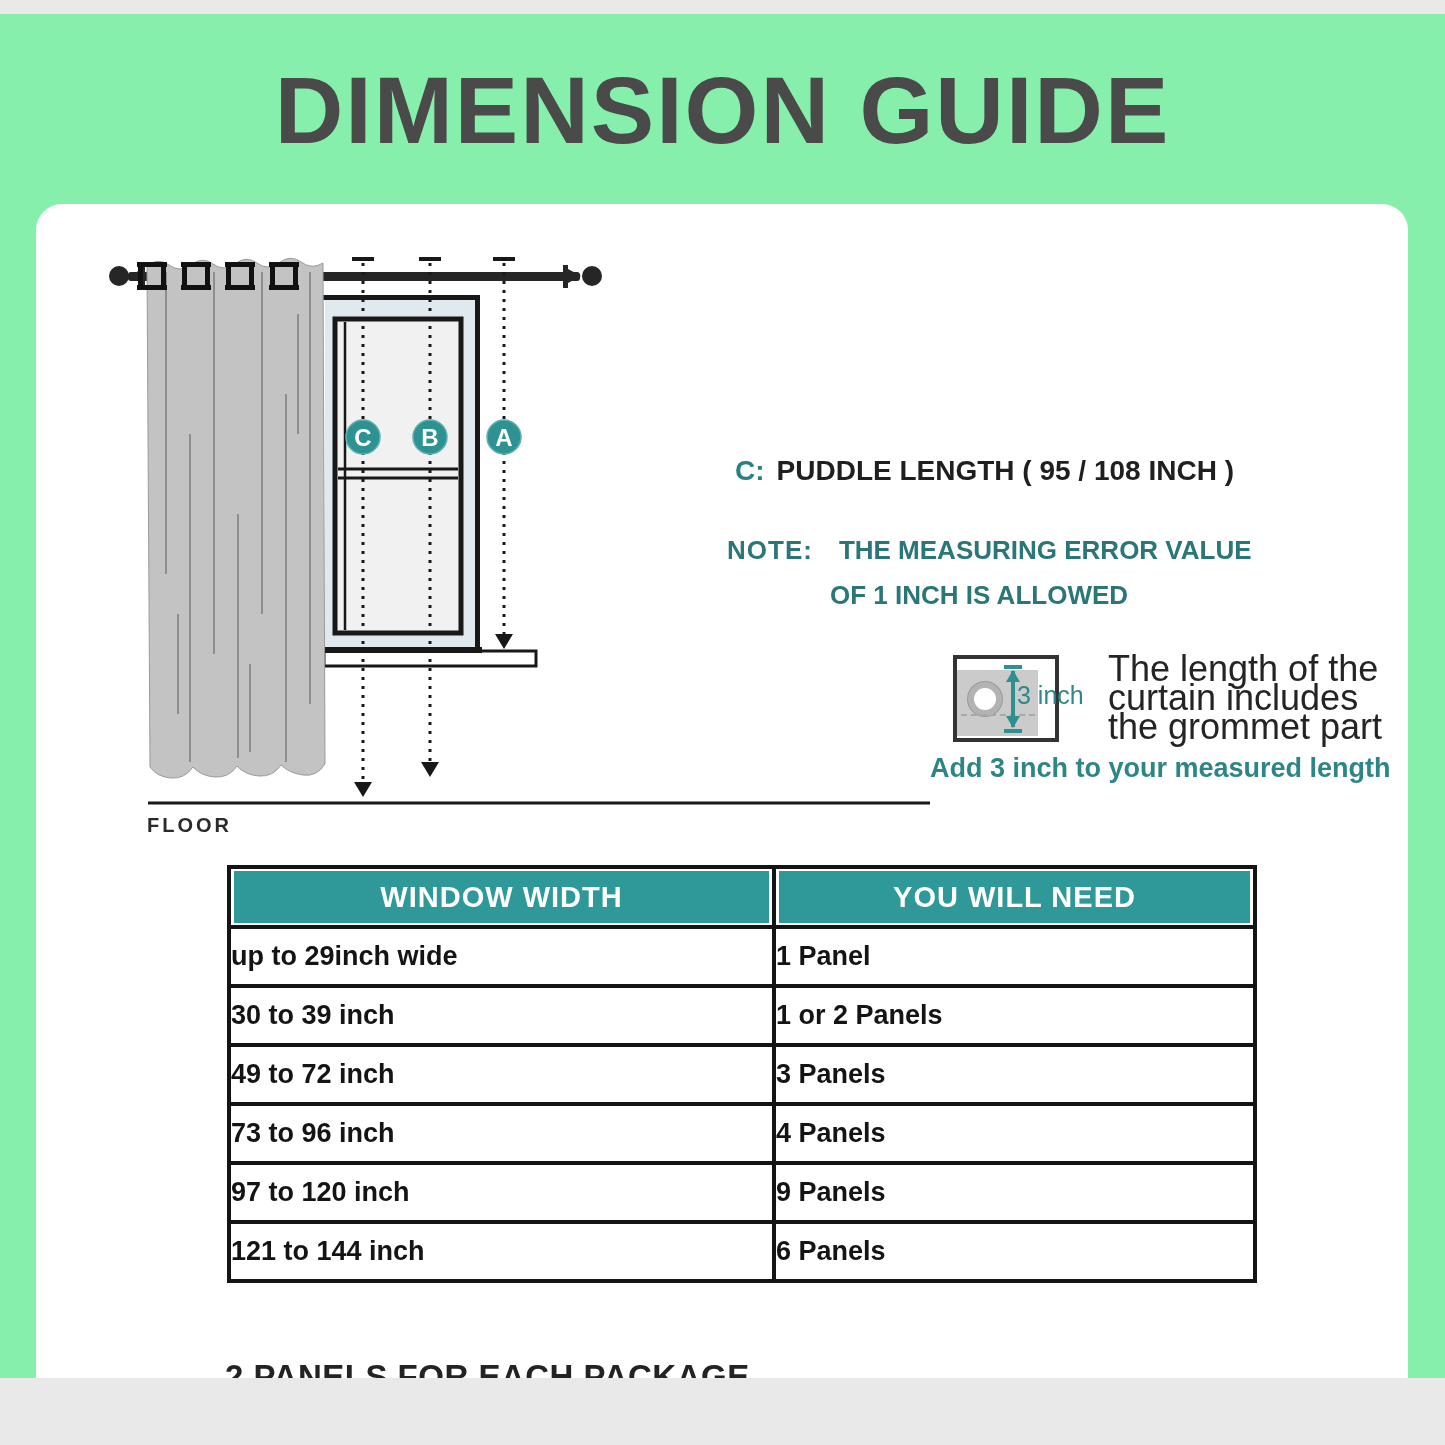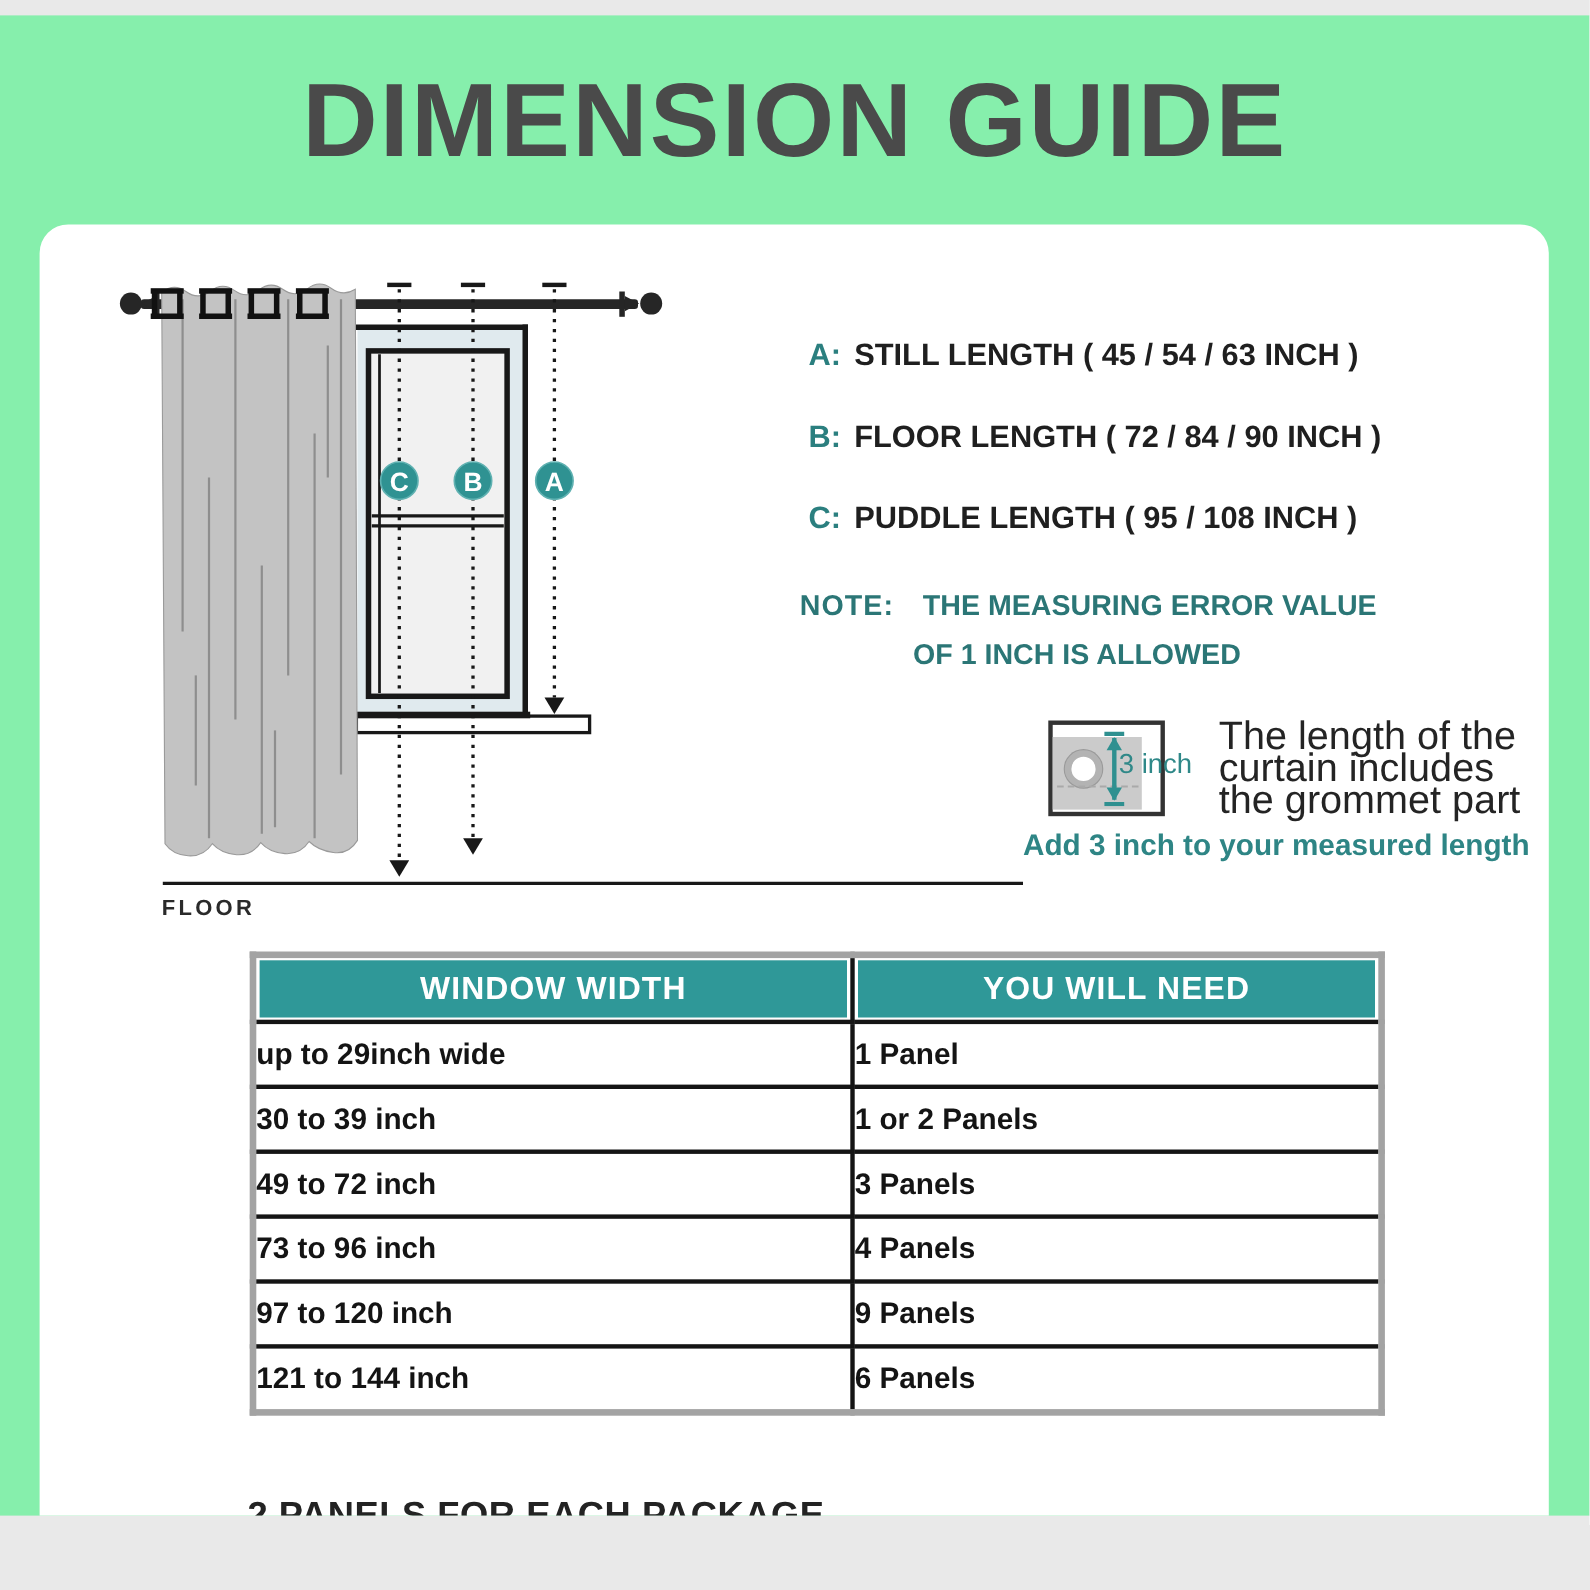--- a/index.html
+++ b/index.html
@@ -25,21 +25,21 @@
   .grommet-measure-label{position:absolute;left:60px;top:22px;font-size:25px;color:#2f8888;
                 font-weight:400;white-space:nowrap;}
   .grommet-desc{position:absolute;left:1108px;top:640px;font-size:36px;line-height:29px;
                 color:#242424;font-weight:500;}
   .grommet-tip{position:absolute;left:930px;top:739px;font-size:27px;color:#2e8585;font-weight:600;
                white-space:nowrap;}
   
   .size-table{position:absolute;left:227px;top:851px;width:1026px;border-collapse:collapse;
               table-layout:fixed;}
   .size-table td,.size-table th{border:4px solid #141414;background:#fff;padding:0;}
-  .size-table{border:6px solid #a3a3a3;}
+  .size-table{border:2px solid #a3a3a3;}
   .th-inner{margin:2px 3px;height:52px;line-height:52px;background:#2f9898;color:#ffffff;
             font-size:29px;font-weight:700;letter-spacing:1px;text-align:center;}
   .size-table td.cell{height:55px;font-size:27px;font-weight:600;color:#141414;}
   .footer-note{position:absolute;left:225px;top:1344px;font-size:33px;font-weight:700;
                color:#232323;letter-spacing:0.5px;white-space:nowrap;}
 </style>
 </head>
 <body>
 
 <div class="stage">
@@ -140,26 +140,20 @@
       <circle cx="430" cy="423" r="17" fill="#2f9292" stroke="#5fb1b1" stroke-width="1.5"></circle>
       <text x="430" y="432">B</text>
       <circle cx="504" cy="423" r="17" fill="#2f9292" stroke="#5fb1b1" stroke-width="1.5"></circle>
       <text x="504" y="432">A</text>
     </g>
 
     <line x1="148" y1="789" x2="930" y2="789" stroke="#181818" stroke-width="3"></line>
     <text x="147" y="818" font-family="Liberation Sans, sans-serif" font-size="20" font-weight="600" letter-spacing="3" fill="#2a2a2a">FLOOR</text>
   </svg>
 
-  <div class="legend-line" style="left:735px;top:293px;">
-    <span class="legend-prefix">A:</span><span>STILL LENGTH ( 45 / 54 / 63 INCH )</span>
-  </div>
-  <div class="legend-line" style="left:735px;top:367px;">
-    <span class="legend-prefix">B:</span><span>FLOOR LENGTH ( 72 / 84 / 90 INCH )</span>
-  </div>
   <div class="legend-line" style="left:735px;top:441px;">
     <span class="legend-prefix">C:</span><span>PUDDLE LENGTH ( 95 / 108 INCH )</span>
   </div>
 
   <div class="note" style="left:727px;top:521px;">
     <span class="note-prefix">NOTE:</span><span>THE MEASURING ERROR VALUE</span>
   </div>
   <div class="note" style="left:830px;top:566px;">OF 1 INCH IS ALLOWED</div>
 
   <div class="grommet-box">

